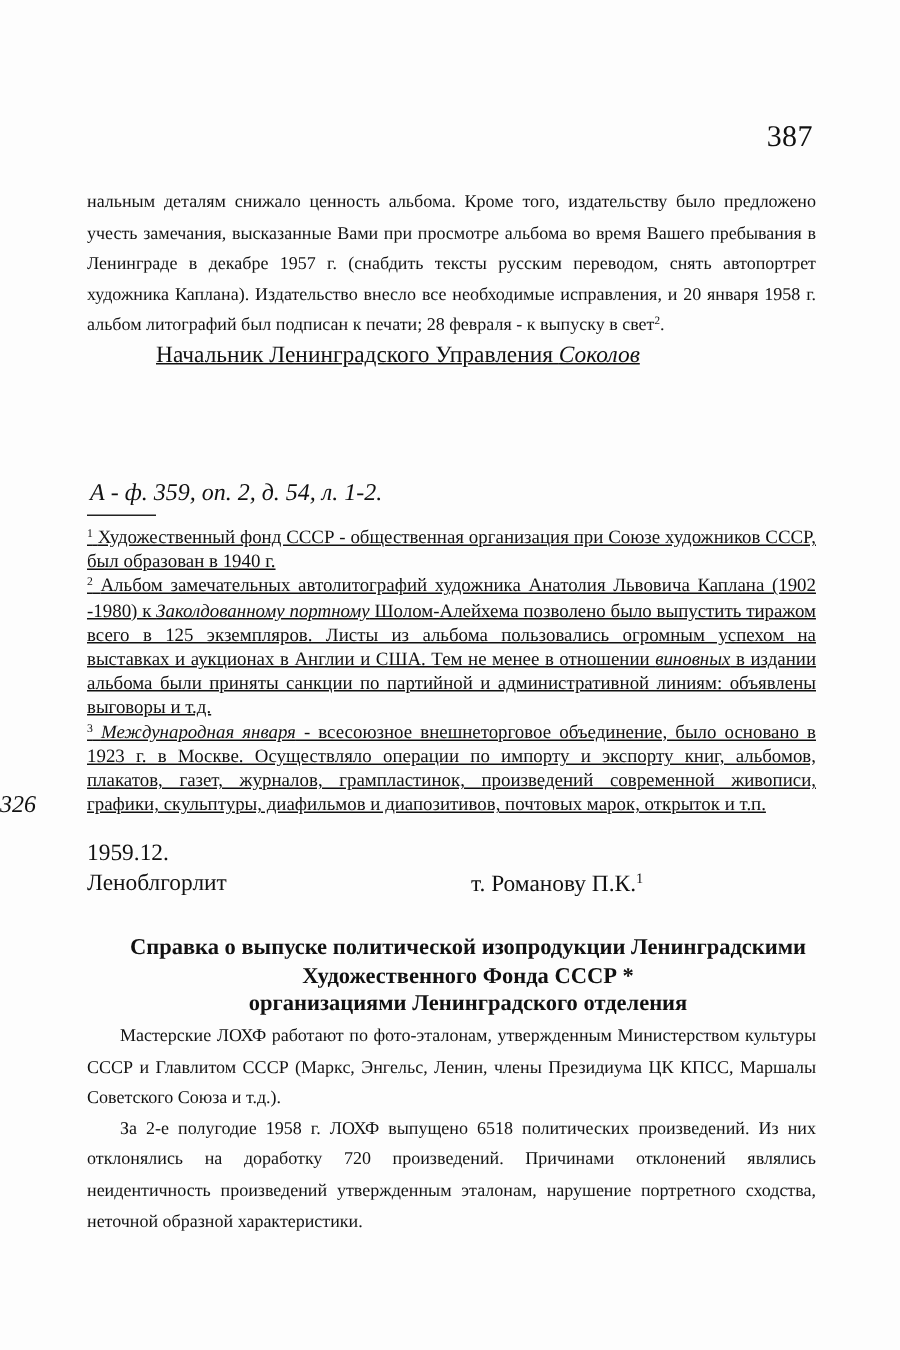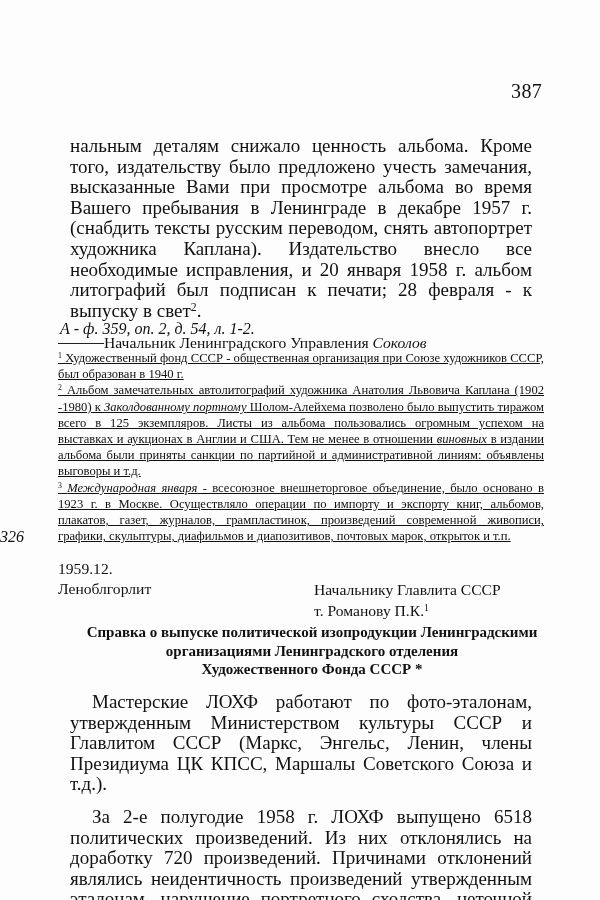--- a/index.html
+++ b/index.html
@@ -7,26 +7,26 @@
     width: 600px; height: 900px; overflow: hidden; position: relative;
     font-family: "Liberation Serif", "DejaVu Serif", serif;
     color: #111;
   }
   .page-number {
     position: absolute; top: 80px; right: 58px;
     font-size: 20px; letter-spacing: 0.3px;
   }
   .col { position: absolute; left: 58px; width: 486px; }
   .body-text {
-    font-size: 19px; line-height: 20.6px;
+    font-size: 12px; line-height: 20.6px;
     text-align: justify; text-align-last: left;
-    margin: 12px;
+    margin: 0;
   }
   .indent { text-indent: 22px; }
-  .sig { padding-left: 46px; margin: 0; font-size: 15.6px; line-height: 20.6px; }
+  .sig { padding-left: 46px; margin: 0; font-size: 15.6px; line-height: 20.6px; text-decoration: underline; }
   .sig i { font-style: italic; }
   .archive-ref { font-style: italic; font-size: 16px; margin: 2px; }
   .fn-rule { width: 46px; height: 0; border-top: 1.3px solid #222; margin: 0; }
   .footnotes { font-size: 12.6px; line-height: 16.2px; text-align: justify; text-align-last: left; }
   .footnotes p { margin: 0; text-decoration: underline; }
   sup { font-size: 0.62em; vertical-align: 0.55em; line-height: 0; }
   .doc-number { position: absolute; top: 528px; left: 0; width: 505px; font-style: italic; font-size: 16px; }
   .doc-date { position: absolute; top: 560px; left: 58px; font-size: 15.6px; }
   .sender { position: absolute; top: 580px; left: 58px; font-size: 15.6px; }
   .addressee { position: absolute; top: 580px; left: 314px; font-size: 15.6px; line-height: 20.6px; }
@@ -56,26 +56,25 @@
 <div class="col footnotes" style="top:350px;">
   <p><sup>1</sup> <span>Художественный фонд СССР - общественная организация при Союзе художников СССР, был образован в 1940 г.</span></p>
   <p><sup>2</sup> <span>Альбом замечательных автолитографий художника Анатолия Львовича Каплана (1902 -1980) к </span><i>Заколдованному портному</i><span> Шолом-Алейхема позволено было выпустить тиражом всего в 125 экземпляров. Листы из альбома пользовались огромным успехом на выставках и аукционах в Англии и США. Тем не менее в отношении </span><i>виновных</i><span> в издании альбома были приняты санкции по партийной и административной линиям: объявлены выговоры и т.д.</span></p>
   <p><sup>3</sup> <i>Международная января</i><span> - всесоюзное внешнеторговое объединение, было основано в 1923 г. в Москве. Осуществляло операции по импорту и экспорту книг, альбомов, плакатов, газет, журналов, грампластинок, произведений современной живописи, графики, скульптуры, диафильмов и диапозитивов, почтовых марок, открыток и т.п.</span></p>
 </div>
 
 <div class="doc-number">326</div>
 <div class="doc-date">1959.12.</div>
 <div class="sender">Леноблгорлит</div>
 <div class="addressee">
-  <div>Начальнику Главлита СССР</div>
   <div><span>т. Романову П.К.</span><sup>1</sup></div>
 </div>
 
 <div class="doc-title">
   <div>Справка о выпуске политической изопродукции Ленинградскими</div>
+  <div>Художественного Фонда СССР *</div>
   <div>организациями Ленинградского отделения</div>
-  <div>Художественного Фонда СССР *</div>
 </div>
 
 <div class="col" style="top:680px;">
   <p class="body-text indent">Мастерские ЛОХФ работают по фото-эталонам, утвержденным Министерством культуры СССР и Главлитом СССР (Маркс, Энгельс, Ленин, члены Президиума ЦК КПСС, Маршалы Советского Союза и т.д.).</p>
   <p class="body-text indent">За 2-е полугодие 1958 г. ЛОХФ выпущено 6518 политических произведений. Из них отклонялись на доработку 720 произведений. Причинами отклонений являлись неидентичность произведений утвержденным эталонам, нарушение портретного сходства, неточной образной характеристики.</p>
 </div>
 
 </body></html>

